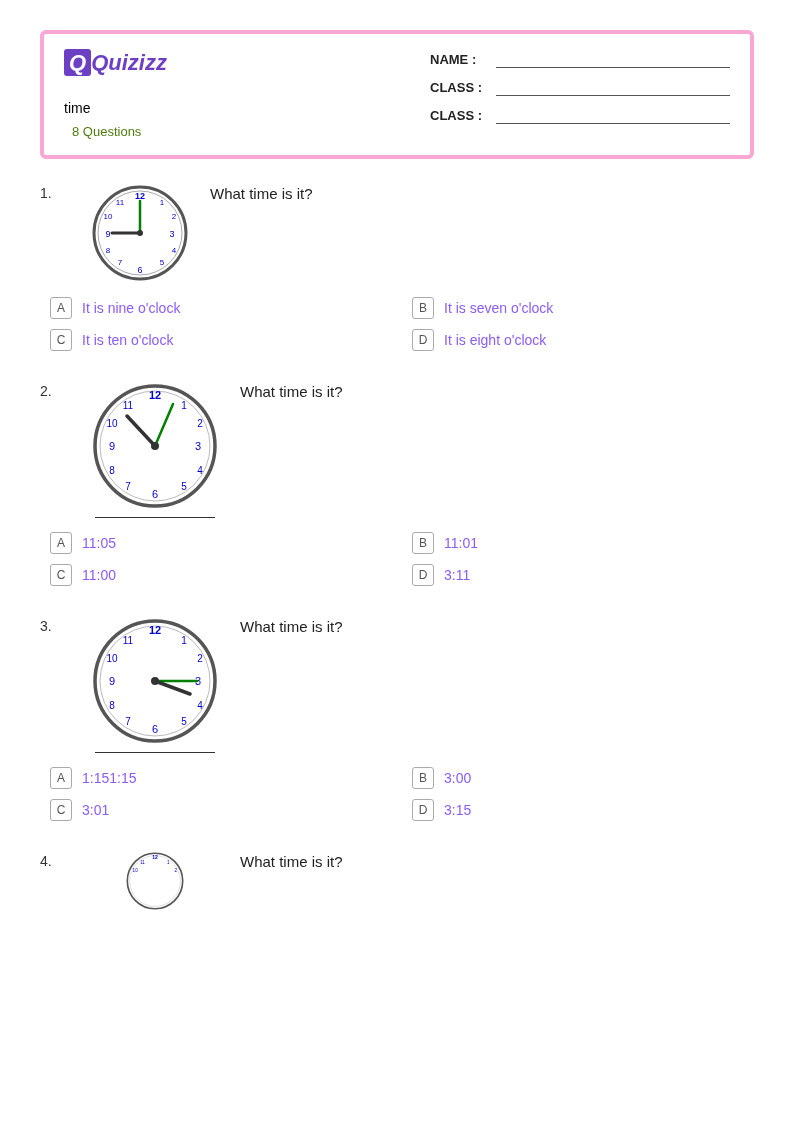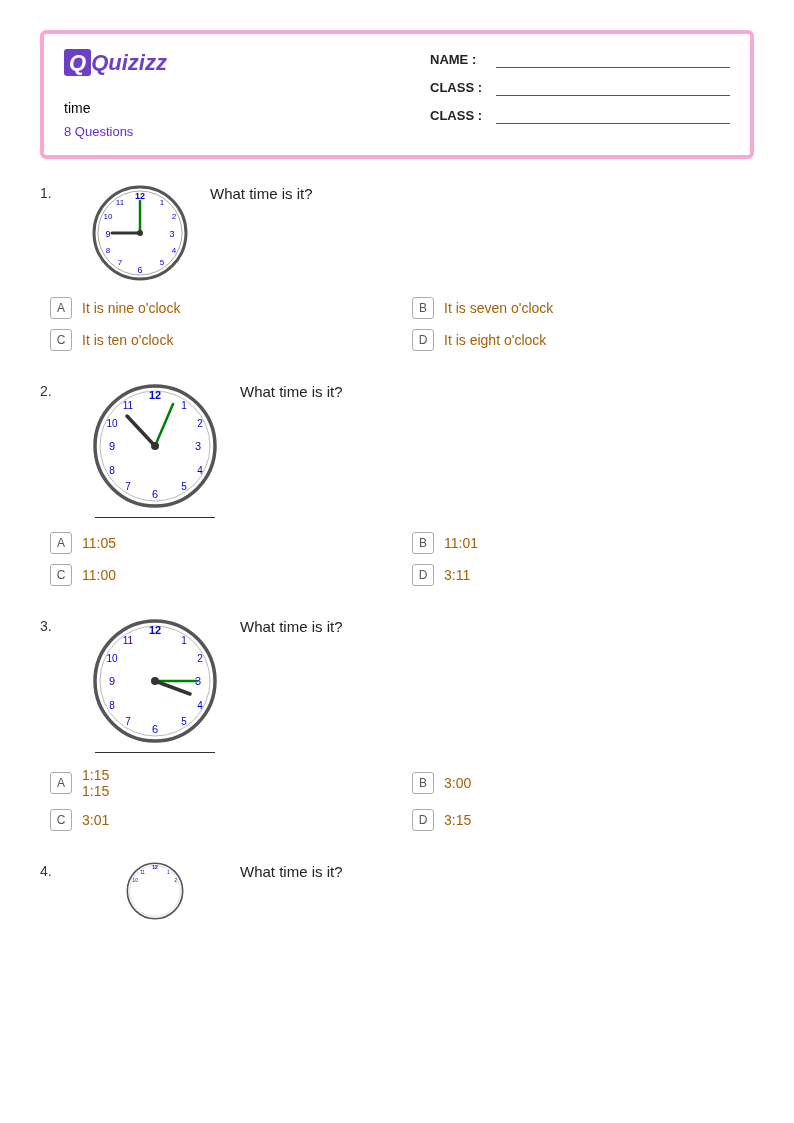--- a/index.html
+++ b/index.html
@@ -39,21 +39,21 @@
     }
     .logo span.q-box {
       background: #6c3fc5;
       color: #fff;
       padding: 1px 5px;
       border-radius: 3px;
       font-style: italic;
       font-weight: bold;
     }
     .quiz-title { font-size: 14px; color: #000000; margin-top: 16px; }
-    .quiz-questions { font-size: 13px; color: #6d28d9; }
+    .quiz-questions { font-size: 13px; color: #4d7c0f; margin-left: 8px; }
 
     .header-right {
       display: flex;
       flex-direction: column;
       gap: 10px;
       min-width: 300px;
     }
     .header-field {
       display: flex;
       align-items: center;
@@ -106,21 +106,21 @@
       height: 22px;
       display: flex;
       align-items: center;
       justify-content: center;
       font-size: 12px;
       color: #555;
       flex-shrink: 0;
     }
     .option-text {
       font-size: 14px;
-      color: #a16207;
+      color: #8b5cf6;
     }
 
     
     .clock-area {
       display: flex;
       align-items: flex-start;
       gap: 20px;
     }
     .clock-wrapper {
       display: flex;
@@ -308,21 +308,21 @@
         </svg>
         <div class="clock-line"></div>
       </div>
       <div style="padding-top:2px;">
         <span class="q-text">What time is it?</span>
       </div>
     </div>
     <div class="options-grid" style="margin-top:14px;">
       <div class="option">
         <div class="option-letter">A</div>
-        <div style="display:flex; flex-direction:column;">
+        <div style="display:flex; flex-direction:row;">
           <span class="option-text">1:15</span>
           <span class="option-text">1:15</span>
         </div>
       </div>
       <div class="option">
         <div class="option-letter">B</div>
         <span class="option-text">3:00</span>
       </div>
       <div class="option">
         <div class="option-letter">C</div>

